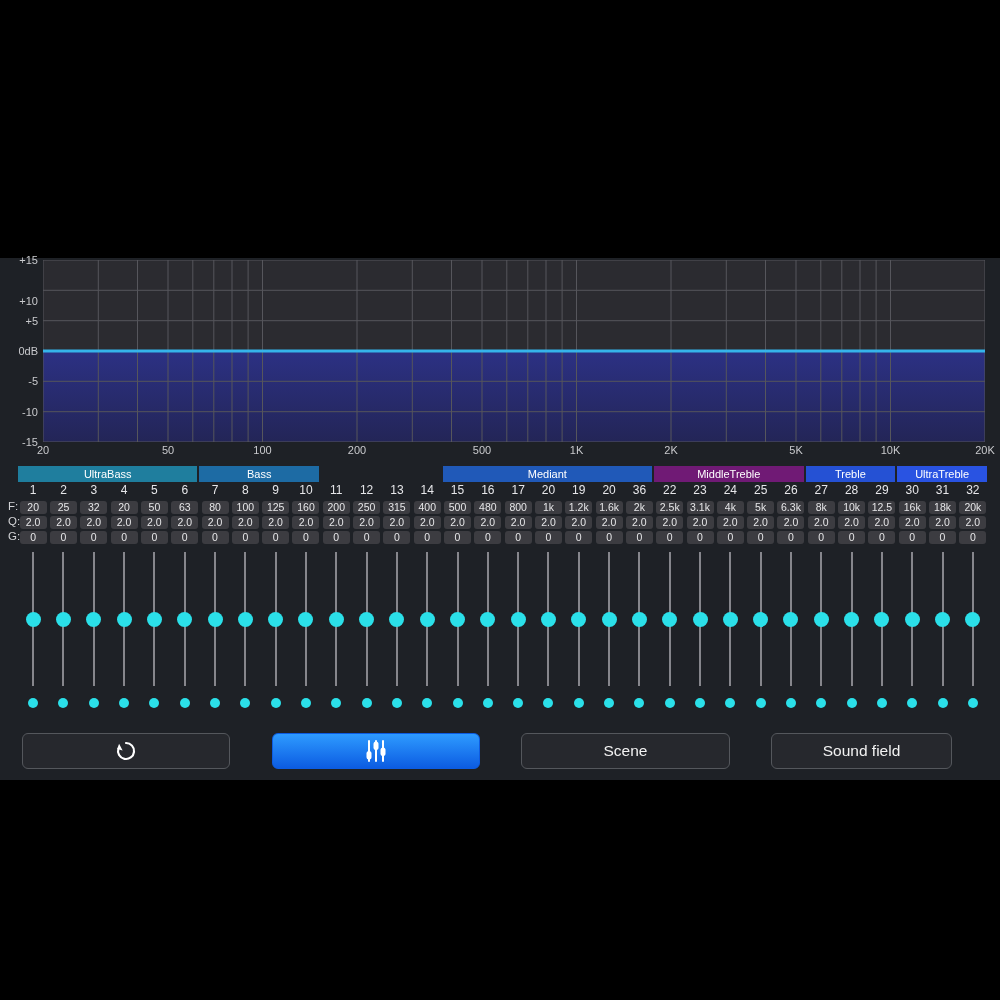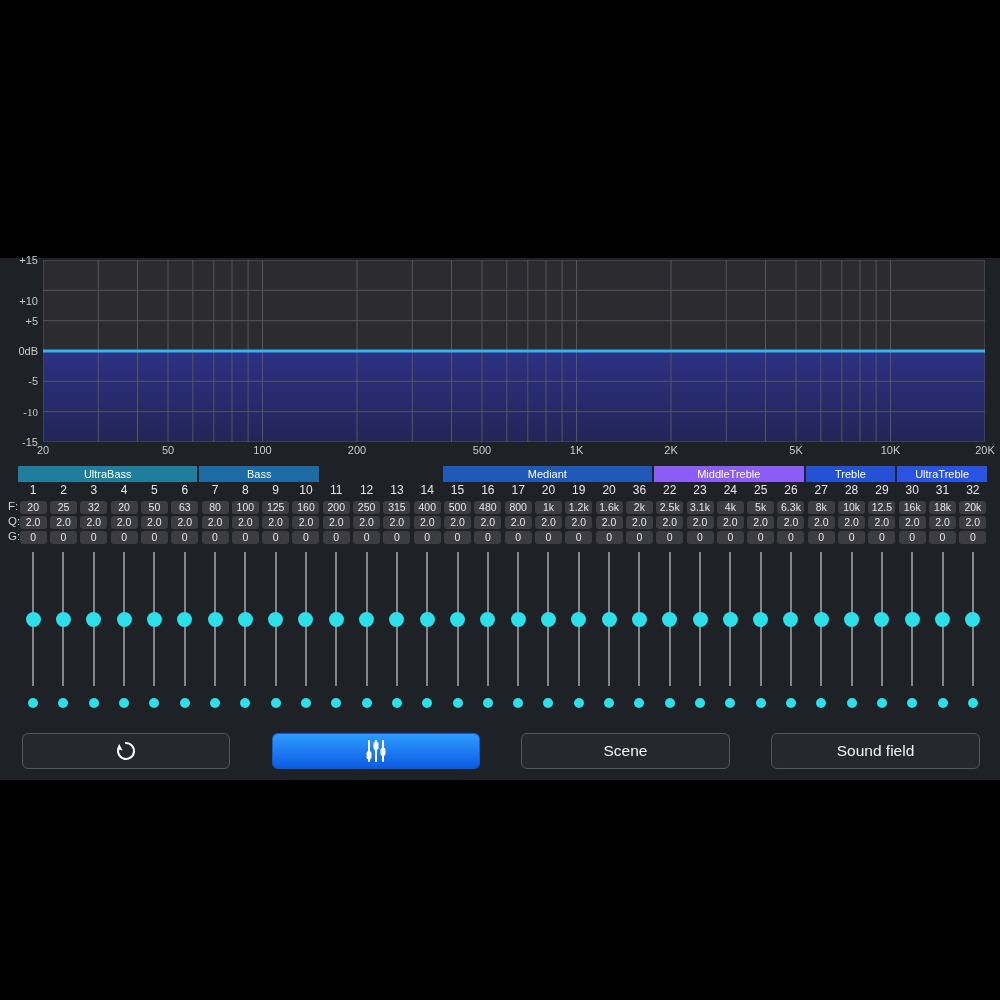--- a/index.html
+++ b/index.html
@@ -84,41 +84,41 @@
    <rect x="0" y="91" width="942" height="91" fill="url(#fg)"></rect>
    <path d="M0.0 0 V182 M55.3 0 V182 M94.5 0 V182 M125.0 0 V182 M149.8 0 V182 M170.8 0 V182 M189.0 0 V182 M205.1 0 V182 M219.5 0 V182 M314.0 0 V182 M369.3 0 V182 M408.5 0 V182 M439.0 0 V182 M463.8 0 V182 M484.8 0 V182 M503.0 0 V182 M519.1 0 V182 M533.5 0 V182 M628.0 0 V182 M683.3 0 V182 M722.5 0 V182 M753.0 0 V182 M777.8 0 V182 M798.8 0 V182 M817.0 0 V182 M833.1 0 V182 M847.5 0 V182 M942.0 0 V182 M0 0.0 H942 M0 30.3 H942 M0 60.7 H942 M0 91.0 H942 M0 121.3 H942 M0 151.7 H942 M0 182.0 H942 " stroke="#56565c" stroke-width="1" fill="none"></path>
    <line x1="0" y1="91" x2="942" y2="91" stroke="#35b4ea" stroke-width="3"></line>
       </svg>
     <div id="y-labels">
         <div class="y-label" style="top: -4px;">+15</div>
         <div class="y-label" style="top: 37px;">+10</div>
         <div class="y-label" style="top: 56.7px;">+5</div>
         <div class="y-label" style="top: 87px;">0dB</div>
         <div class="y-label" style="top: 117.3px;">-5</div>
-        <div class="y-label" style="top: 147.7px; font-family: Liberation Serif, serif;">-10</div>
+        <div class="y-label" style="top: 147.7px;">-10</div>
         <div class="y-label" style="top: 178px;">-15</div>
       </div>
     <div id="x-labels">
         <div class="x-label" style="left: 43px;">20</div>
         <div class="x-label" style="left: 168px;">50</div>
         <div class="x-label" style="left: 262.5px;">100</div>
         <div class="x-label" style="left: 357px;">200</div>
         <div class="x-label" style="left: 482px;">500</div>
         <div class="x-label" style="left: 576.5px;">1K</div>
         <div class="x-label" style="left: 671px;">2K</div>
         <div class="x-label" style="left: 796px;">5K</div>
         <div class="x-label" style="left: 890.5px;">10K</div>
         <div class="x-label" style="left: 985px;">20K</div>
       </div>
     <div id="groups-row" class="groups-row">
         <div class="group-seg" style="flex: 6 1 0%; background: rgb(31, 126, 158);">UltraBass</div>
         <div class="group-seg" style="flex: 4 1 0%; background: rgb(29, 107, 164);">Bass</div>
         <div class="group-seg" style="flex: 4 1 0%; background: rgb(30, 98, 174); margin-top: 32px;">MediumBass</div>
         <div class="group-seg" style="flex: 7 1 0%; background: rgb(32, 89, 184);">Mediant</div>
-        <div class="group-seg" style="flex: 5 1 0%; background: #8b5cf6;">MiddleTreble</div>
+        <div class="group-seg" style="flex: 5 1 0%; background: #701a75;">MiddleTreble</div>
         <div class="group-seg" style="flex: 3 1 0%; background: rgb(37, 81, 212);">Treble</div>
         <div class="group-seg" style="flex: 3 1 0%; background: rgb(41, 83, 226);">UltraTreble</div>
       </div>
 
     <div class="row-label" style="top:242px;">F:</div>
     <div class="row-label" style="top:257px;">Q:</div>
     <div class="row-label" style="top:272px;">G:</div>
 
     <div id="row-num" class="band-row row-num">
         <div class="band-cell">
@@ -690,15 +690,15 @@
             <line x1="23" y1="3" x2="23" y2="23"></line>
         </g>
         <g fill="#fff">
           <rect x="6.5" y="13" width="5" height="8.5" rx="2.5"></rect>
           <rect x="13.5" y="3.5" width="5" height="8.5" rx="2.5"></rect>
           <rect x="20.5" y="9.5" width="5" height="8.5" rx="2.5"></rect>
         </g>
       </svg>
     </div>
     <div class="btn dark-btn" style="left:521px;width:209px;">Scene</div>
-    <div class="btn dark-btn" style="left:771px;width:209px;">Sound field</div>
+    <div class="btn dark-btn" style="left:771px;width:181px;">Sound field</div>
   </div>
 </div>
 
 </body></html>

